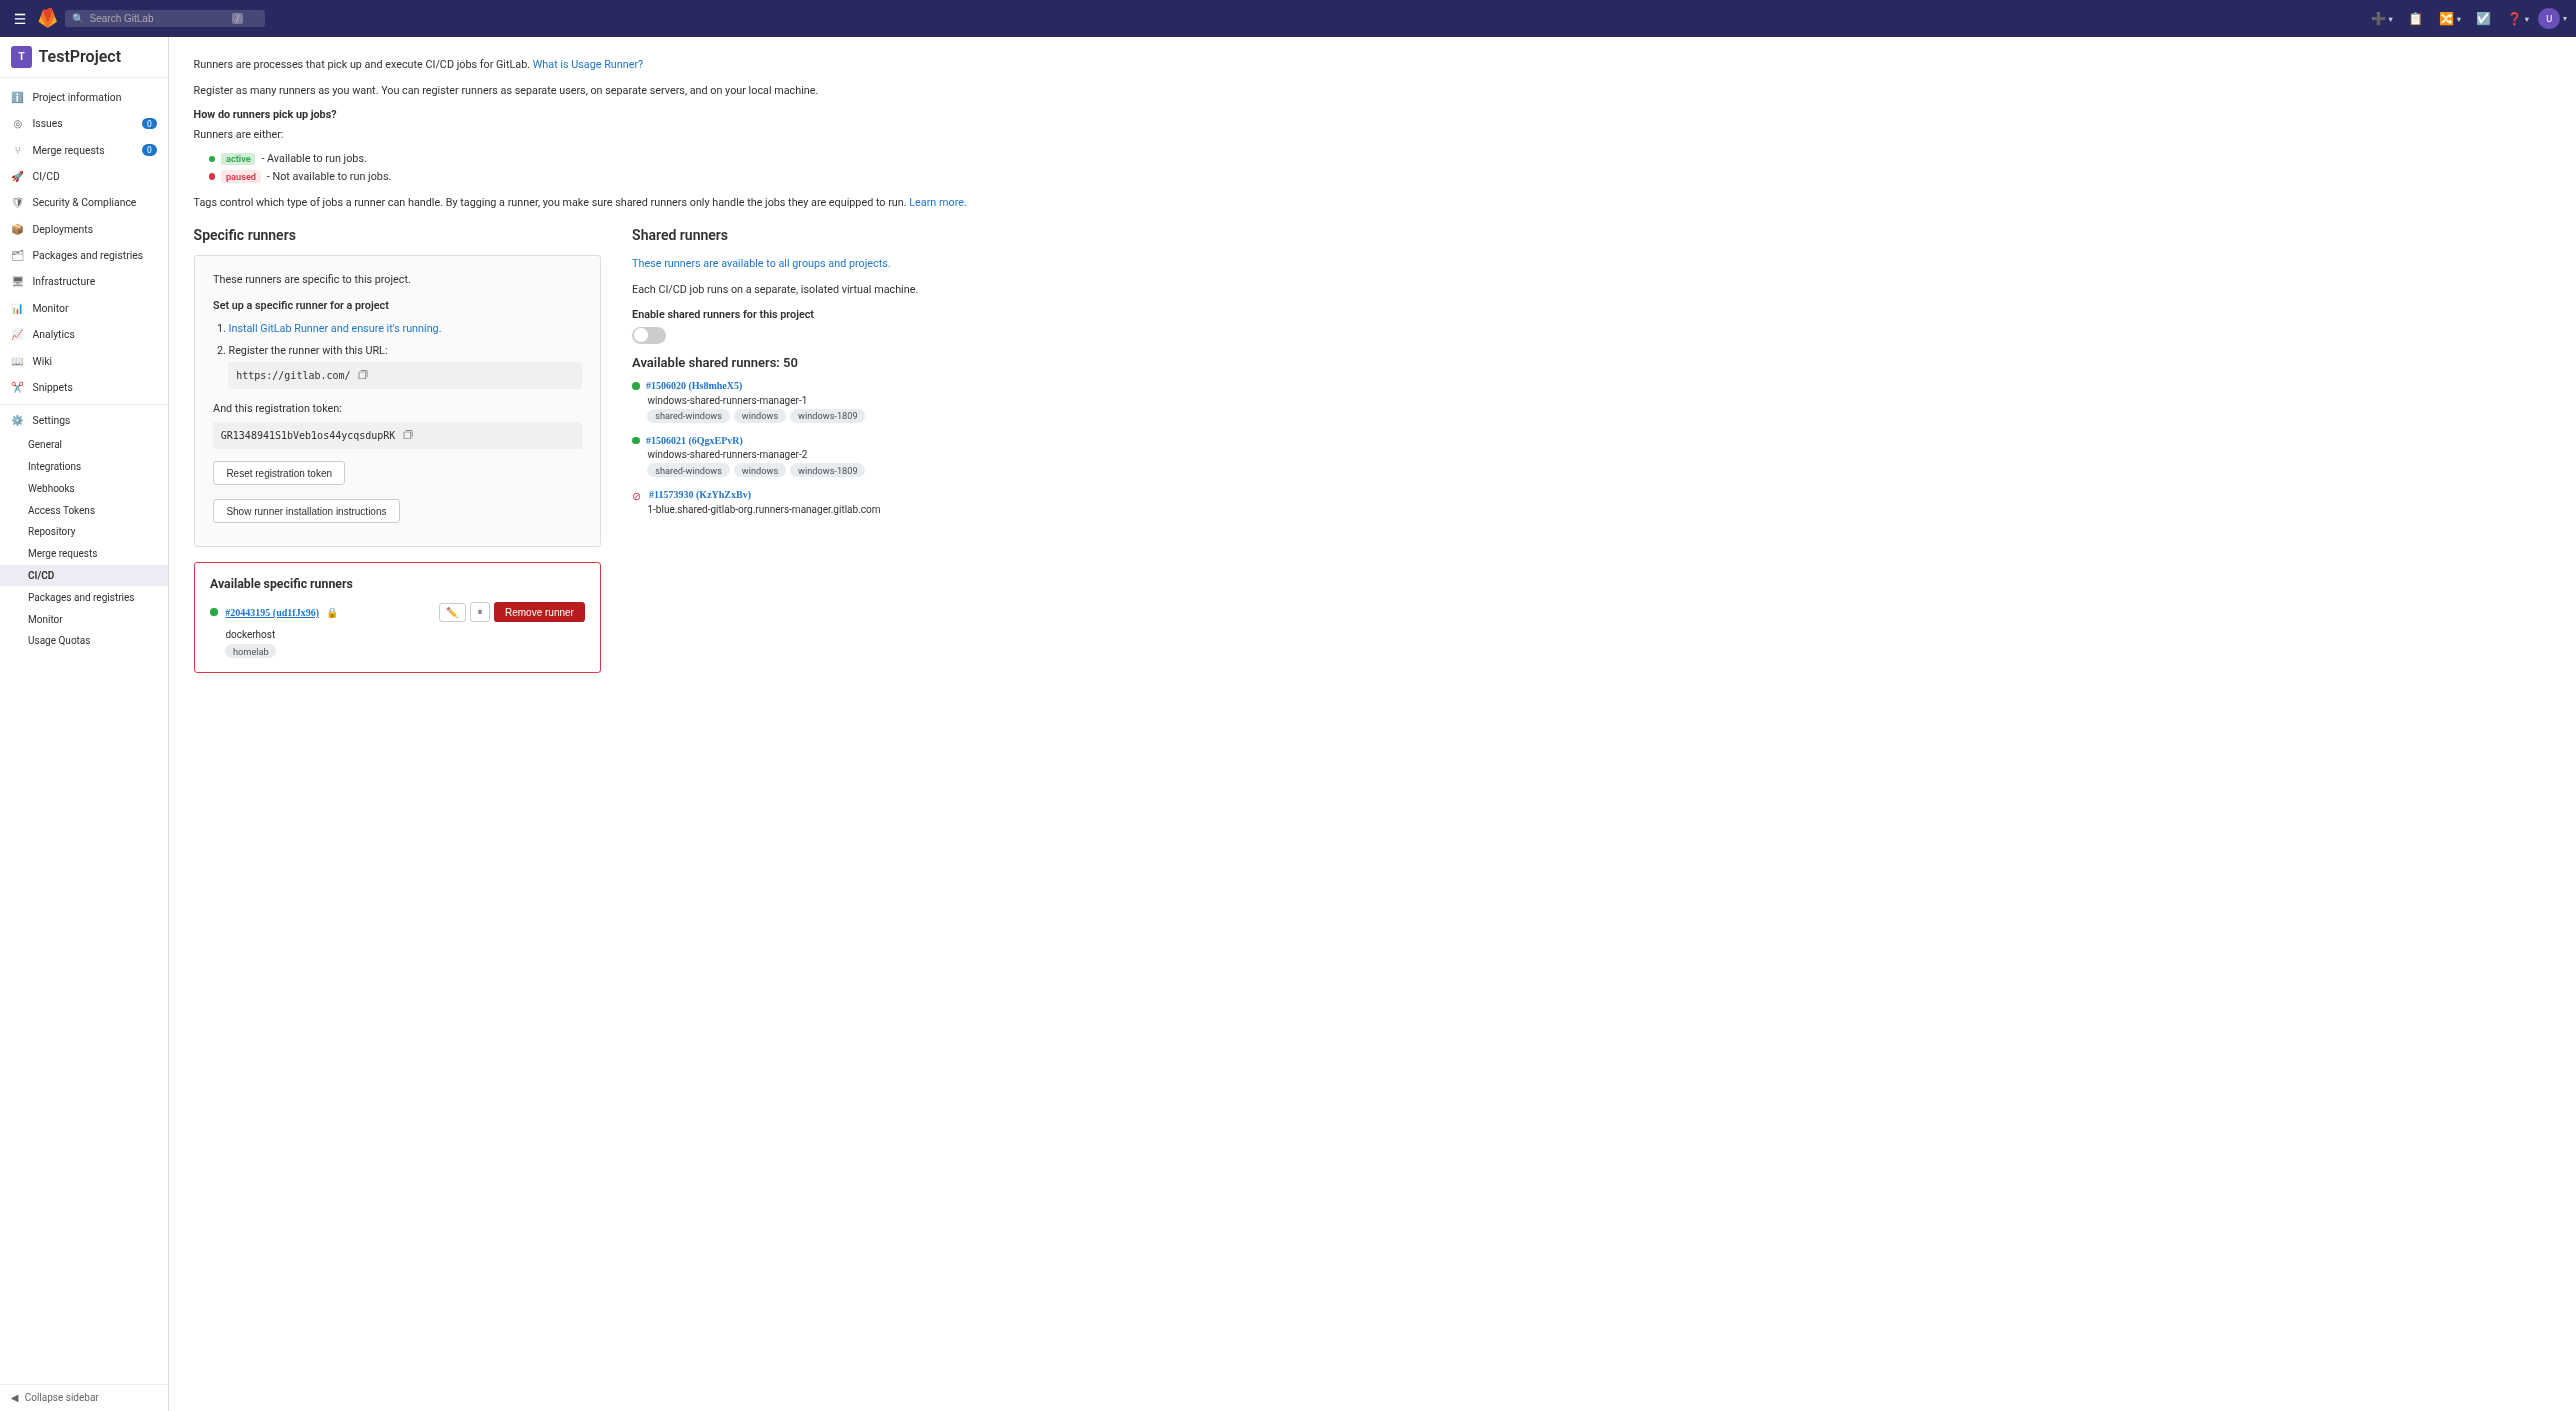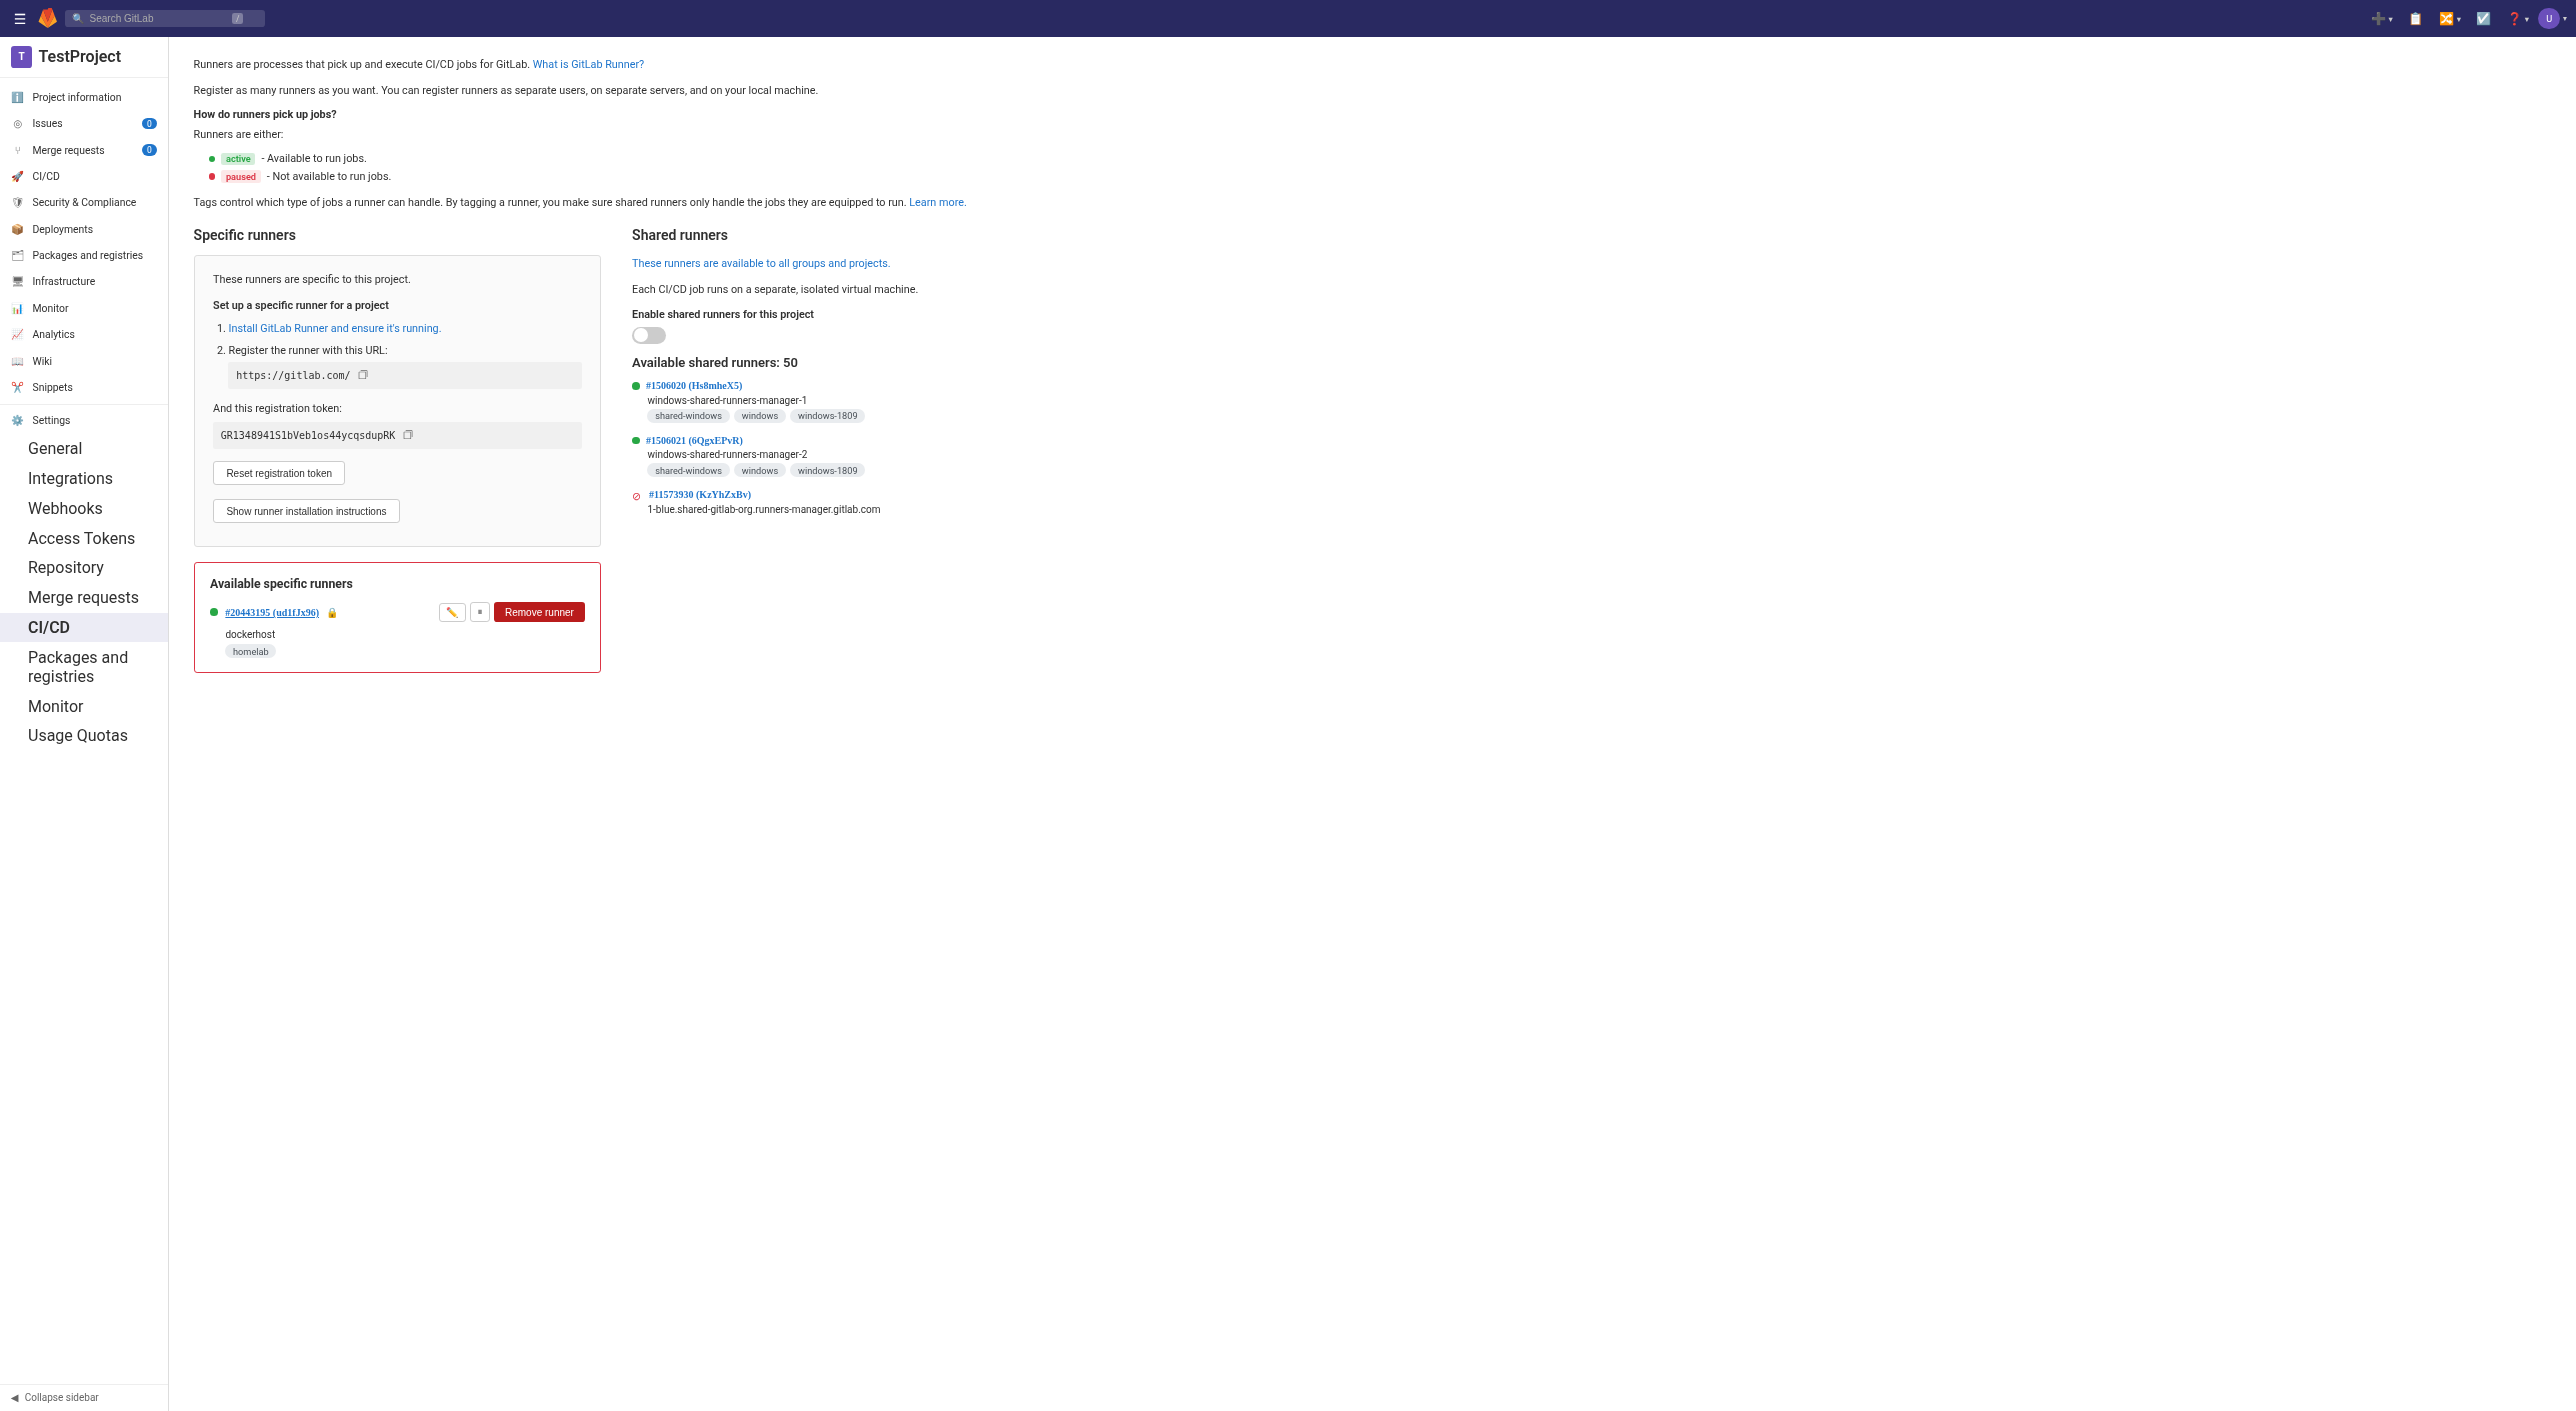--- a/index.html
+++ b/index.html
@@ -42,21 +42,21 @@
     .sidebar-item {
       display: flex; align-items: center; gap: 7.7px; padding: 6.2px 10.8px; cursor: pointer;
       color: #303030; font-size: 10.4px; text-decoration: none; position: relative;
     }
     .sidebar-item-icon { width: 14px; height: 14px; display: flex; align-items: center; justify-content: center; flex-shrink: 0; color: #666; }
     .sidebar-badge {
       margin-left: auto; background: #1f75cb; color: #fff; border-radius: 7.7px;
       font-size: 8.5px; padding: 0.8px 4.6px; min-width: 15.4px; text-align: center;
     }
     .sidebar-sub-item {
-      padding: 5.4px 10.8px 5.4px 28px; cursor: pointer; font-size: 16px; color: #303030;
+      padding: 5.4px 10.8px 5.4px 28px; cursor: pointer; font-size: 10px; color: #303030;
     }
     .sidebar-sub-item.active { background: #ececf5; font-weight: 600; }
     .sidebar-divider { height: 0.8px; background: #eee; margin: 3.1px 0; }
     .sidebar-collapse {
       display: flex; align-items: center; gap: 6.2px; padding: 7.7px 10.8px; cursor: pointer;
       color: #666; font-size: 10px; border-top: 0.8px solid #eee; margin-top: auto;
     }
 
     
     .content { flex: 1; overflow-y: auto; padding: 18.5px 24.6px; background: #fff; }
@@ -233,21 +233,21 @@
       <span>◀</span>
       <span>Collapse sidebar</span>
     </div>
   </aside>
 
   <main class="content">
     <div class="content-inner">
 
       <p class="info-text">
         <span>Runners are processes that pick up and execute CI/CD jobs for GitLab.</span>
-        <a class="info-link" href="#">What is GitLab Runner?</a>
+        <a class="info-link" href="#">What is Usage Runner?</a>
       </p>
       <p class="info-text">Register as many runners as you want. You can register runners as separate users, on separate servers, and on your local machine.</p>
 
       <p><strong>How do runners pick up jobs?</strong></p>
       <p class="info-text" style="margin-top:4.6px;">Runners are either:</p>
 
       <ul class="bullet-list">
         <li>
           <span class="bullet-dot" style="background:#28a745"></span>
           <span class="badge-green">active</span>

